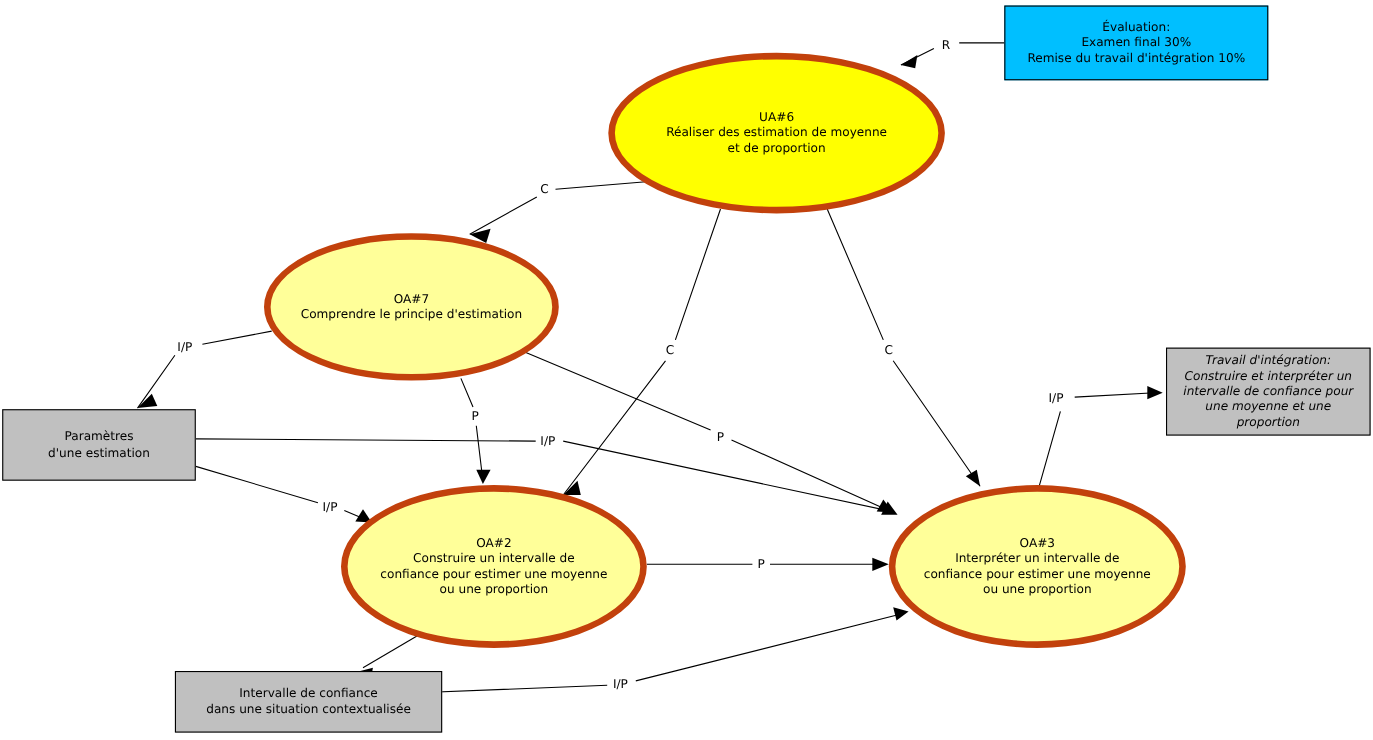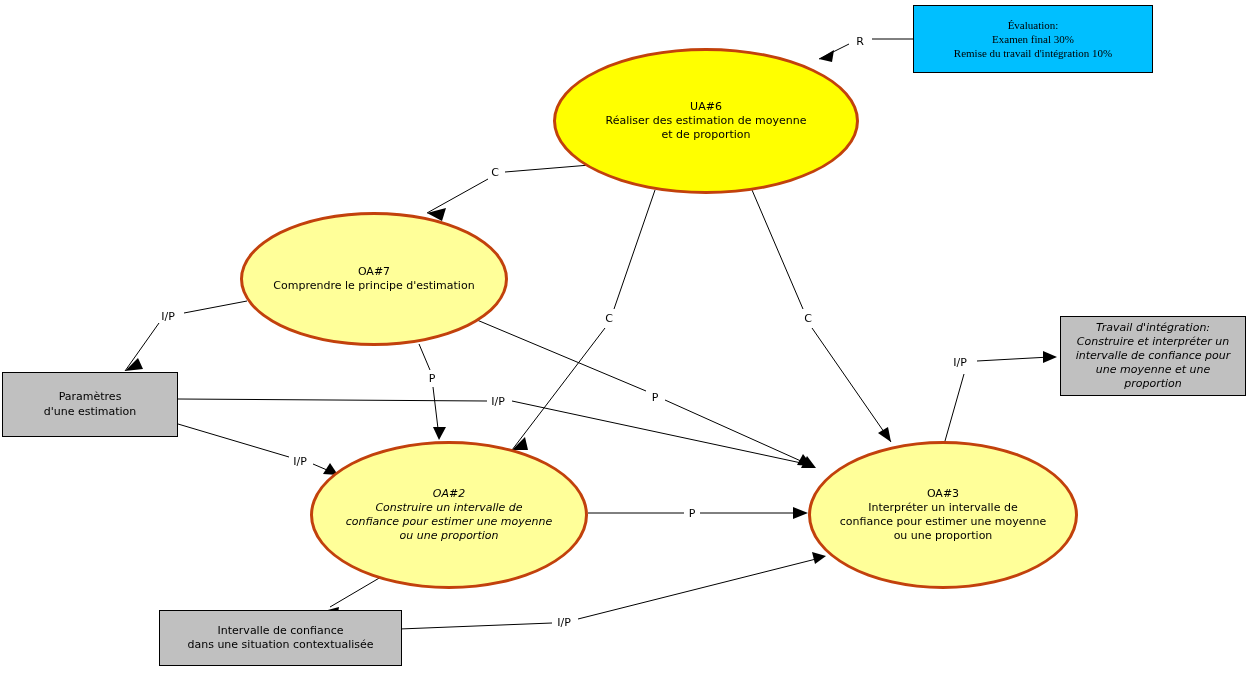--- a/index.html
+++ b/index.html
@@ -26,21 +26,21 @@
     position: absolute;
     box-sizing: border-box;
     display: flex;
     align-items: center;
     justify-content: center;
     text-align: center;
     color: #000000;
     line-height: 1.28;
   }
   .ellipse {
-    border: 3px solid #c2410c;
+    border: 6px solid #c2410c;
     border-radius: 50%;
     text-align: center;
   }
   .rect {
     border: 1px solid #000000;
   }
   .node .txt {
     width: 100%;
     padding: 0 6px;
     box-sizing: border-box;
@@ -121,33 +121,33 @@
   <div id="node-layer">
       <div class="node ellipse" style="left: 553px; top: 48px; width: 306px; height: 146px; background: rgb(255, 255, 0); font-size: 11px;">
         <div class="txt">UA#6
 Réaliser des estimation de moyenne
 et de proportion</div>
       </div>
       <div class="node ellipse" style="left: 240px; top: 212px; width: 268px; height: 134px; background: rgb(255, 255, 153); font-size: 11px;">
         <div class="txt">OA#7
 Comprendre le principe d'estimation</div>
       </div>
-      <div class="node ellipse" style="left: 310px; top: 441px; width: 278px; height: 148px; background: rgb(255, 255, 153); font-size: 11px; font-style: italic;">
+      <div class="node ellipse" style="left: 310px; top: 441px; width: 278px; height: 148px; background: rgb(255, 255, 153); font-size: 11px;">
         <div class="txt">OA#2
 Construire un intervalle de
 confiance pour estimer une moyenne
 ou une proportion</div>
       </div>
       <div class="node ellipse" style="left: 808px; top: 441px; width: 270px; height: 148px; background: rgb(255, 255, 153); font-size: 11px;">
         <div class="txt">OA#3
 Interpréter un intervalle de
 confiance pour estimer une moyenne
 ou une proportion</div>
       </div>
-      <div class="node rect" style="left: 913px; top: 5px; width: 240px; height: 68px; background: rgb(0, 191, 255); font-size: 11px; font-family: Liberation Serif, serif;">
+      <div class="node rect" style="left: 913px; top: 5px; width: 240px; height: 68px; background: rgb(0, 191, 255); font-size: 11px;">
         <div class="txt">Évaluation:
 Examen final 30%
 Remise du travail d'intégration 10%</div>
       </div>
       <div class="node rect" style="left: 2px; top: 372px; width: 176px; height: 65px; background: rgb(192, 192, 192); font-size: 11px; justify-content: flex-end;">
         <div class="txt">Paramètres
 d'une estimation</div>
       </div>
       <div class="node rect" style="left: 1060px; top: 316px; width: 186px; height: 80px; background: rgb(192, 192, 192); font-size: 11px; font-style: italic;">
         <div class="txt">Travail d'intégration:

